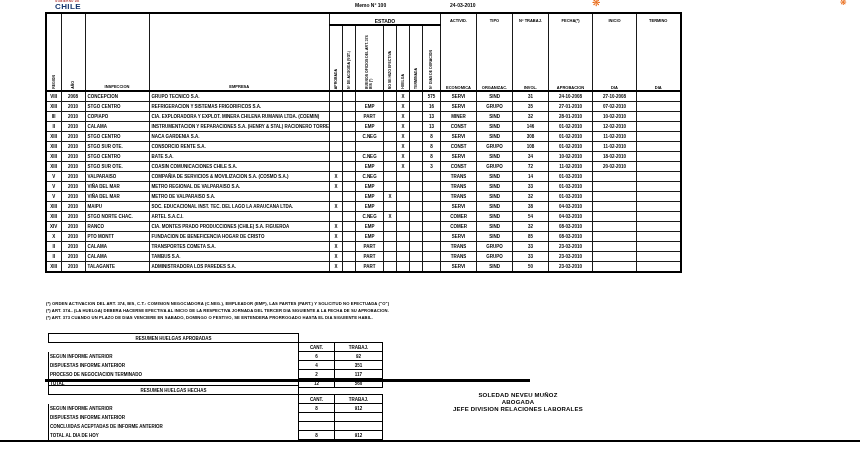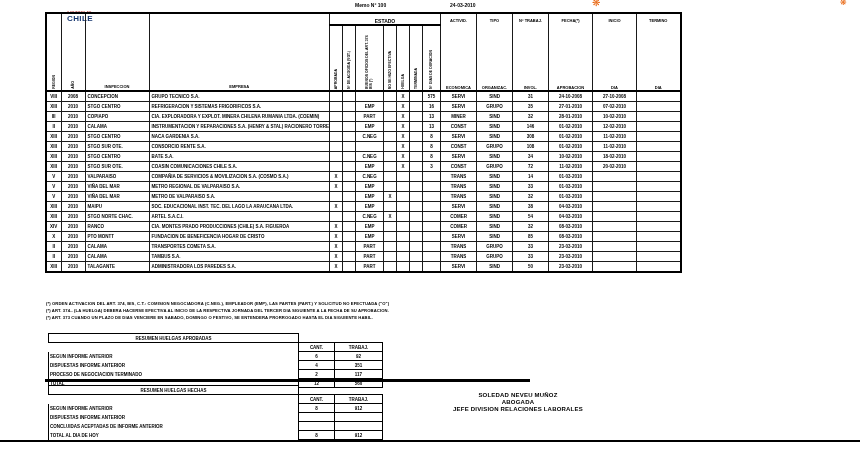--- a/index.html
+++ b/index.html
@@ -1,21 +1,21 @@
 <!DOCTYPE html>
 <html><head>
 <meta charset="utf-8">
 <style>
   html,body{margin:0;padding:0;}
   body{
     width:860px;height:450px;position:relative;background:#ffffff;
     font-family:"Liberation Sans",sans-serif;color:#000;overflow:hidden;
   }
   
-  .logo{position:absolute;left:55px;top:12px;line-height:1;margin-left:12px;}
+  .logo{position:absolute;left:55px;top:0;line-height:1;}
   .logo .l1{font-size:3px;color:#b23a3a;font-weight:bold;letter-spacing:.3px;}
   .logo .l2{font-size:8px;color:#15356e;font-weight:bold;letter-spacing:.4px;}
   .memo{position:absolute;top:2px;font-size:5px;font-weight:bold;}
   .memo.num{left:355px;}
   .memo.date{left:450px;}
   .stamp{position:absolute;color:#e8650f;font-family:"DejaVu Sans",sans-serif;}
   .stamp.s1{left:592px;top:-3px;font-size:10px;}
   .stamp.s2{left:840px;top:-2px;font-size:8px;}
   
   table.main{

